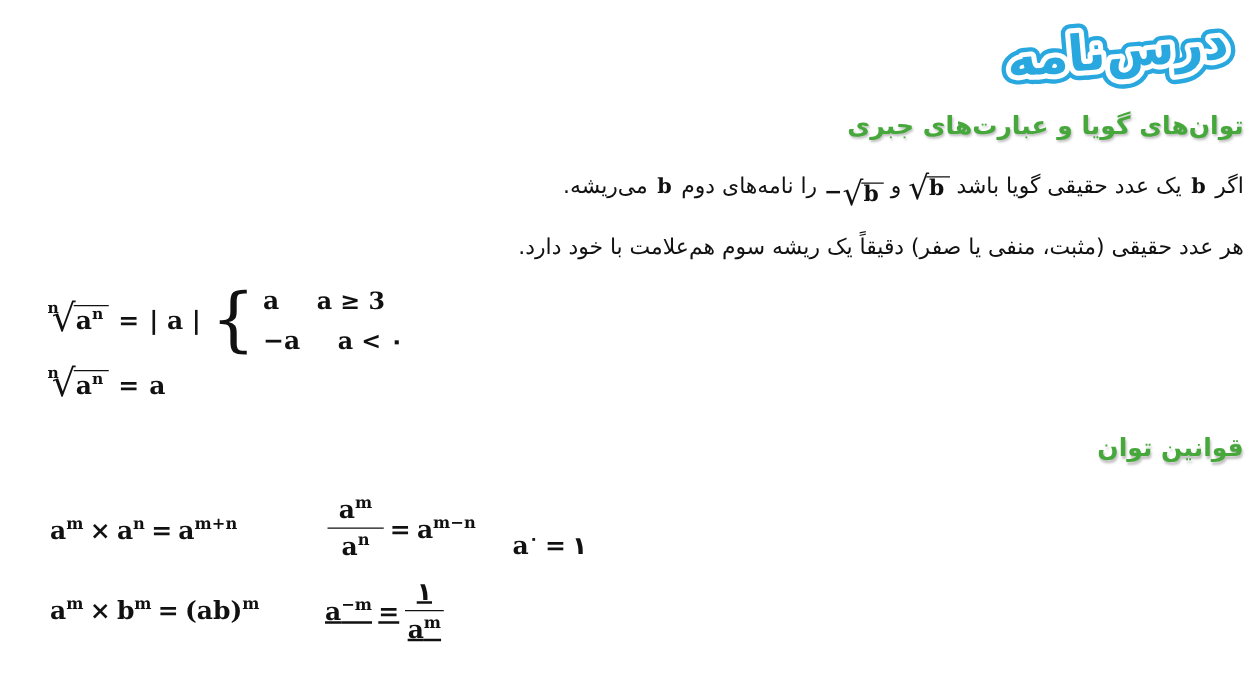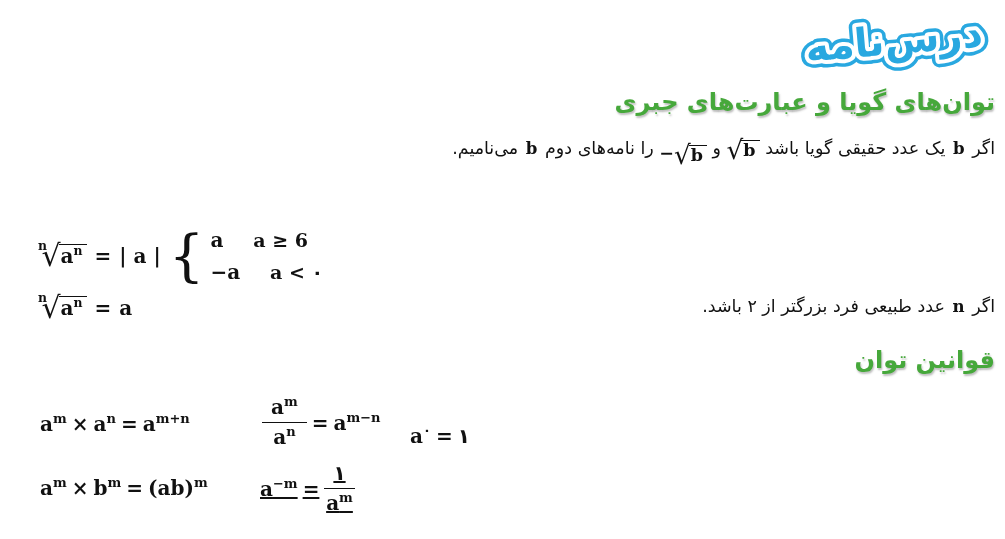--- a/index.html
+++ b/index.html
@@ -19,21 +19,21 @@
   .banner text {
     font-family:"DejaVu Sans", sans-serif;
     font-weight:bold; font-size:40px;
   }
 
   
   .green-h {
     position:absolute; right:10px;
     direction:rtl;
     font-family:"DejaVu Sans", sans-serif;
-    font-weight:bold; font-size:24px;
+    font-weight:bold; font-size:20px;
     color:#46A83B;
     text-shadow:1px 2px 2px rgba(70,70,70,.35);
   }
   .pos-h1 { top:88px; }
   .pos-h2 { top:346px;text-align:center; }
 
   
   .fa {
     position:absolute; right:10px;
     direction:rtl; text-align:right;
@@ -121,61 +121,57 @@
         <span class="vinc">b</span>
       </span>
     <span>و</span>
     <span class="root" dir="ltr">
         <span>−</span>
         <span class="rad">√</span>
         <span class="vinc">b</span>
       </span>
     <span>را نامه‌های دوم</span>
     <span class="mvar">b</span>
-    <span>می‌نامیم.</span>
-  </div>
-
+    <span>می‌ریشه.</span>
+  </div>
+
+  <div class="fa pos-line2">هر عدد حقیقی (مثبت، منفی یا صفر) دقیقاً یک ریشه سوم هم‌علامت با خود دارد.</div>
 
   <div class="formula pos-feven">
     <span class="root">
         <span class="idx">n</span>
         <span class="rad">√</span>
         <span class="vinc"><span>a</span><sup>n</sup></span>
       </span>
     <span class="eq">=</span>
     <span>| a |</span>
     <span class="brace">{</span>
     <span class="case-col">
       <span class="case-row">
         <span>a</span>
-        <span class="cond">a ≥ 6</span>
+        <span class="cond">a ≥ 3</span>
       </span>
       <span class="case-row">
         <span>−a</span>
         <span class="cond">a &lt; ۰</span>
       </span>
     </span>
   </div>
 
 
   <div class="formula pos-fodd">
     <span class="root">
         <span class="idx">n</span>
         <span class="rad">√</span>
         <span class="vinc"><span>a</span><sup>n</sup></span>
       </span>
     <span class="eq">=</span>
     <span>a</span>
   </div>
 
-  <div class="fa pos-todd">
-    <span>اگر</span>
-    <span class="mvar">n</span>
-    <span>عدد طبیعی فرد بزرگتر از ۲ باشد.</span>
-  </div>
 
   <div class="green-h pos-h2">قوانین توان</div>
 
   <div class="rule pos-r1a">
     <span><span>a</span><sup>m</sup></span>
     <span>×</span>
     <span><span>a</span><sup>n</sup></span>
     <span class="eq">=</span>
     <span><span>a</span><sup>m+n</sup></span>
   </div>

